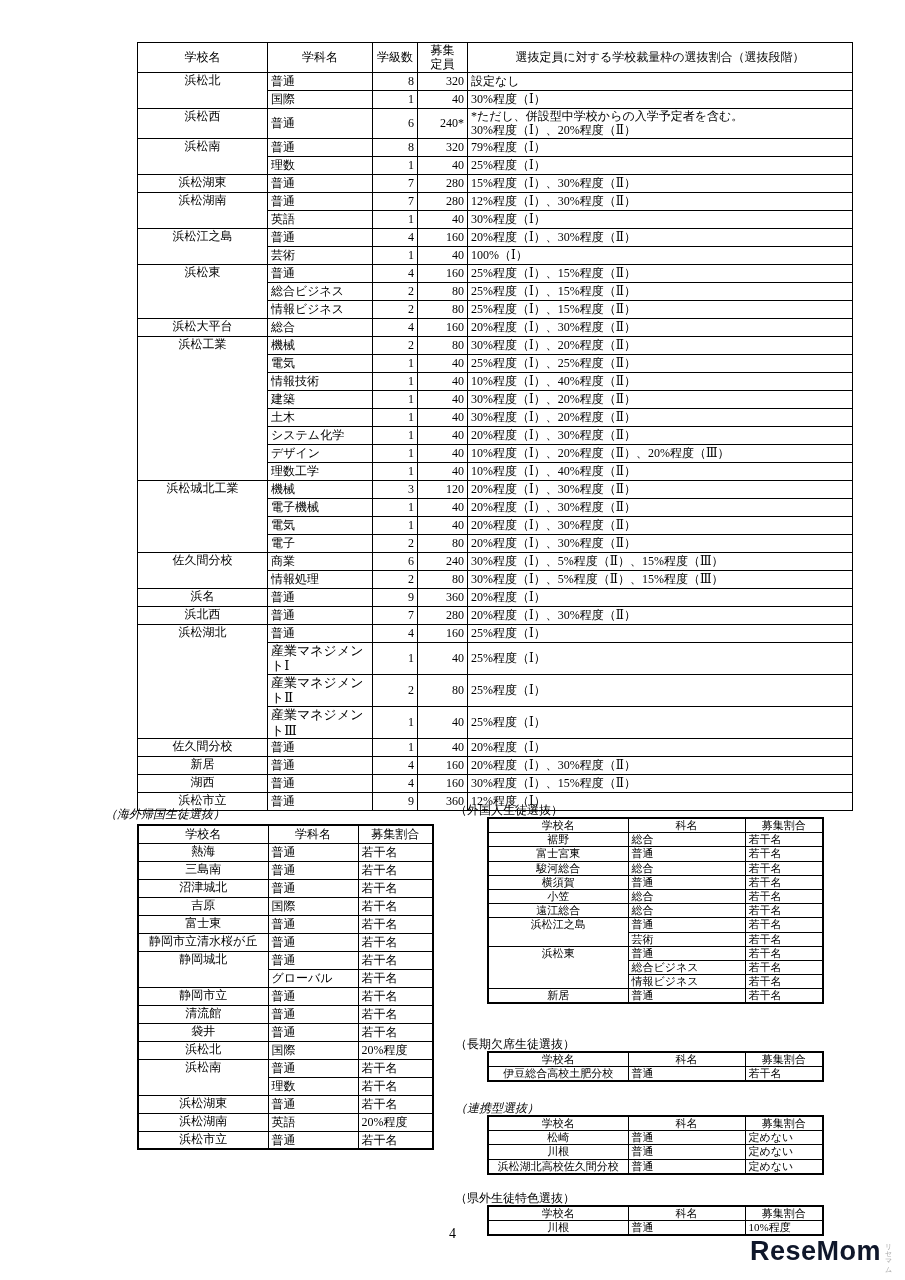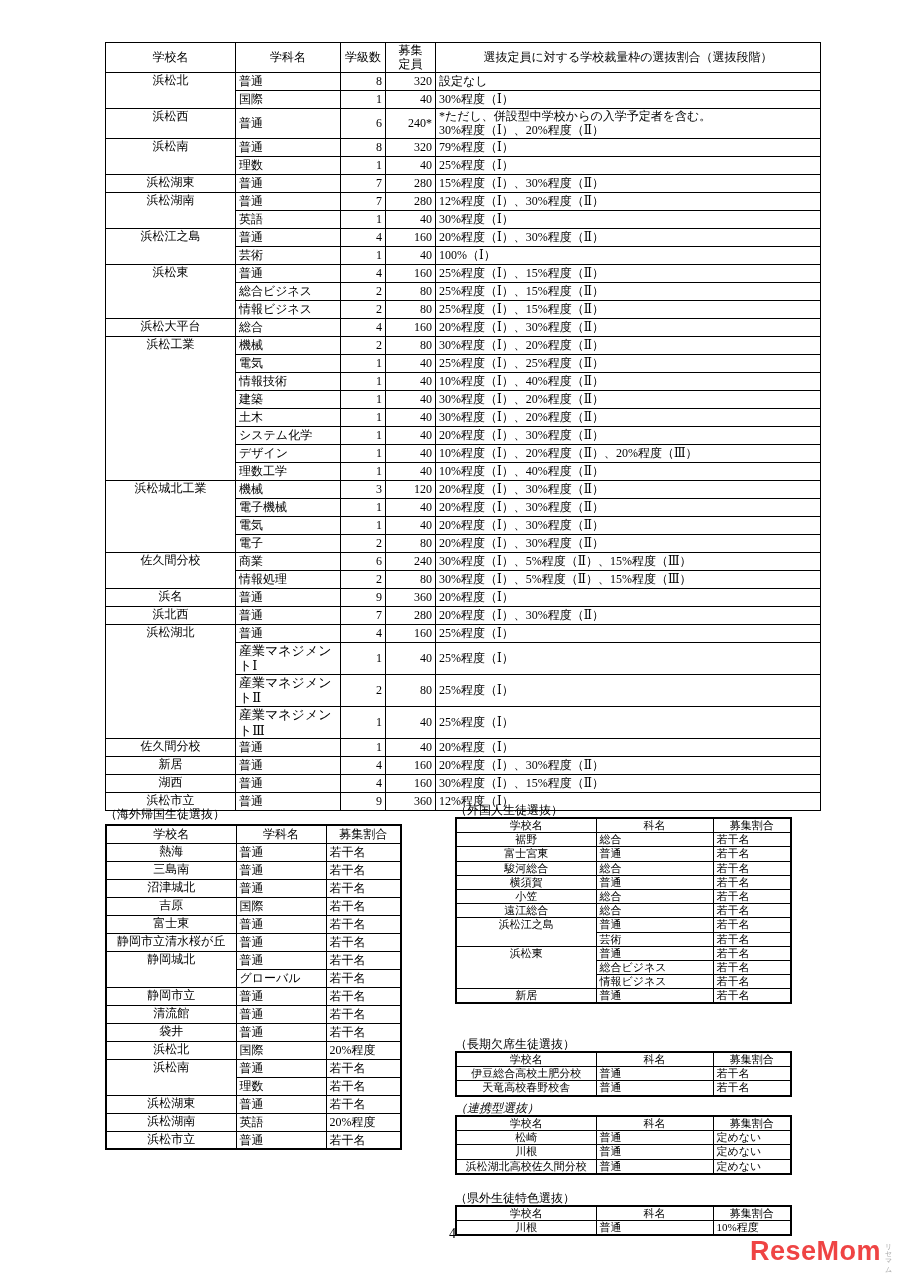--- a/index.html
+++ b/index.html
@@ -3,36 +3,36 @@
 <meta charset="utf-8">
 <style>
   * { box-sizing: border-box; }
   html,body { margin:0; padding:0; }
   body {
     width:905px; height:1280px; background:#ffffff; color:#000;
     font-family:"Liberation Serif","DejaVu Serif",serif;
   }
   .page { position:relative; width:905px; height:1280px; background:#fff; overflow:hidden; }
 
-  table.grid { border-collapse:collapse; table-layout:fixed; }
+  table.grid { border-collapse:collapse; table-layout:fixed;margin-left:32px; }
   table.grid th, table.grid td {
     border:1px solid #000; padding:0 3px; overflow:hidden;
     white-space:pre-line; line-height:1.2; vertical-align:middle;
   }
   table.grid th { font-weight:normal; text-align:center; }
   .school-cell { vertical-align:top !important; text-align:center; }
 
   .main-table { position:absolute; left:105px; top:42px; width:715px; }
   .main-table th { height:28px; font-size:12px; }
   .main-table td { height:18px; font-size:12px; }
   .main-table .col-1, .main-table .col-2 { text-align:right; }
   .main-table .small-text { font-size:13px; }
 
   .section-title { position:absolute; font-size:12px; white-space:nowrap; }
-  #overseas-title { left:105px; top:806px; }
+  #overseas-title { left:105px; top:806px;font-style:italic; }
   #foreign-title  { left:455px; top:802px;font-family:Liberation Mono, monospace; }
   #absence-title  { left:455px; top:1036px; }
   #coop-title     { left:455px; top:1100px;font-style:italic; }
   #outpref-title  { left:455px; top:1190px;text-align:center; }
 
   .sub-table { position:absolute; border:2px solid #000; }
   .left-table { left:105px; top:824px; width:295px; }
   .left-table th, .left-table td { height:18px; font-size:12px; }
 
   .right-table { left:455px; width:335px; }
@@ -40,21 +40,21 @@
   #foreign-table { top:817px; }
   #absence-table { top:1051px; }
   #coop-table    { top:1115px; }
   #outpref-table { top:1205px; }
 
   .page-number { position:absolute; left:0; right:0; top:1226px; text-align:center; font-size:14px; }
 
   .logo { position:absolute; right:12px; bottom:10px; display:flex; align-items:flex-start; }
   .logo-text {
     font-family:"Liberation Sans","DejaVu Sans",sans-serif;
-    font-weight:bold; font-size:27px; color:#ef4444; letter-spacing:0.5px; line-height:1;
+    font-weight:bold; font-size:27px; color:#0f172a; letter-spacing:0.5px; line-height:1;
   }
   .logo-sub {
     writing-mode:vertical-rl; font-size:7px; color:#a9a9a9; margin-left:2px;
     font-family:"Liberation Sans","DejaVu Sans",sans-serif;
   }
 </style>
 </head>
 <body>
 
 <div class="page">
@@ -517,25 +517,20 @@
           <th>科名</th>
           <th>募集割合</th>
         </tr>
       </thead>
     <tbody>
         <tr>
           <td rowspan="1" class="school-cell">伊豆総合高校土肥分校</td>
           <td class="col-0">普通</td>
           <td class="col-1">若干名</td>
         </tr>
-        <tr>
-          <td rowspan="1" class="school-cell">天竜高校春野校舎</td>
-          <td class="col-0">普通</td>
-          <td class="col-1">若干名</td>
-        </tr>
       </tbody>
   </table>
 
   <div class="section-title" id="coop-title">（連携型選抜）</div>
   <table class="grid sub-table right-table" id="coop-table">
     <colgroup>
         <col style="width:140px">
         <col style="width:117px">
         <col style="width:78px">
       </colgroup>

